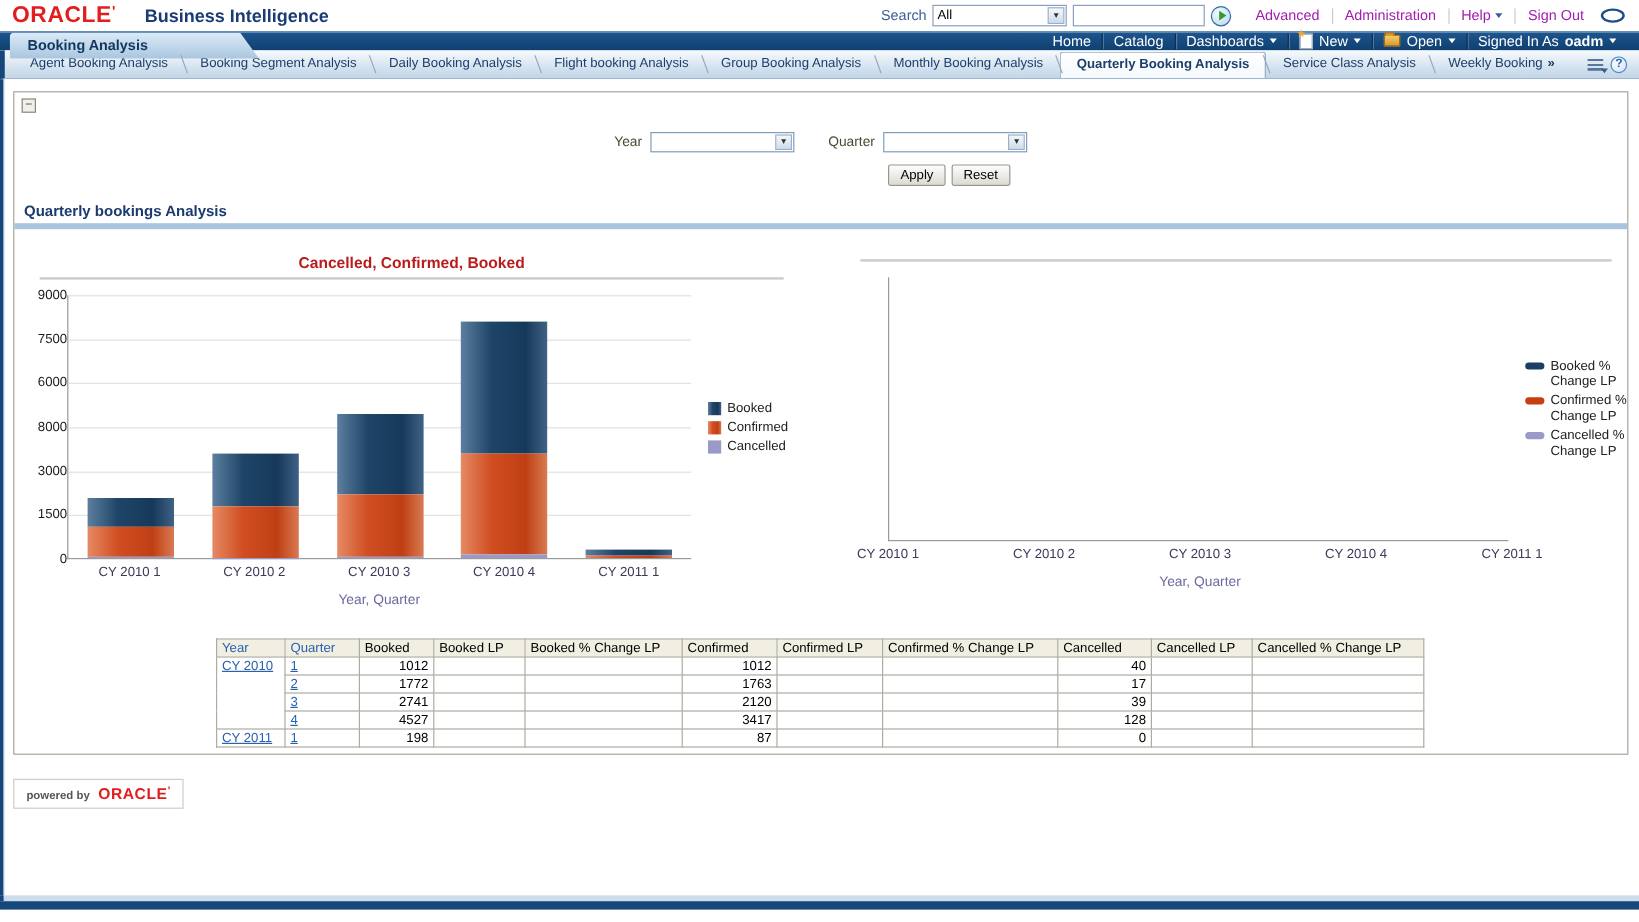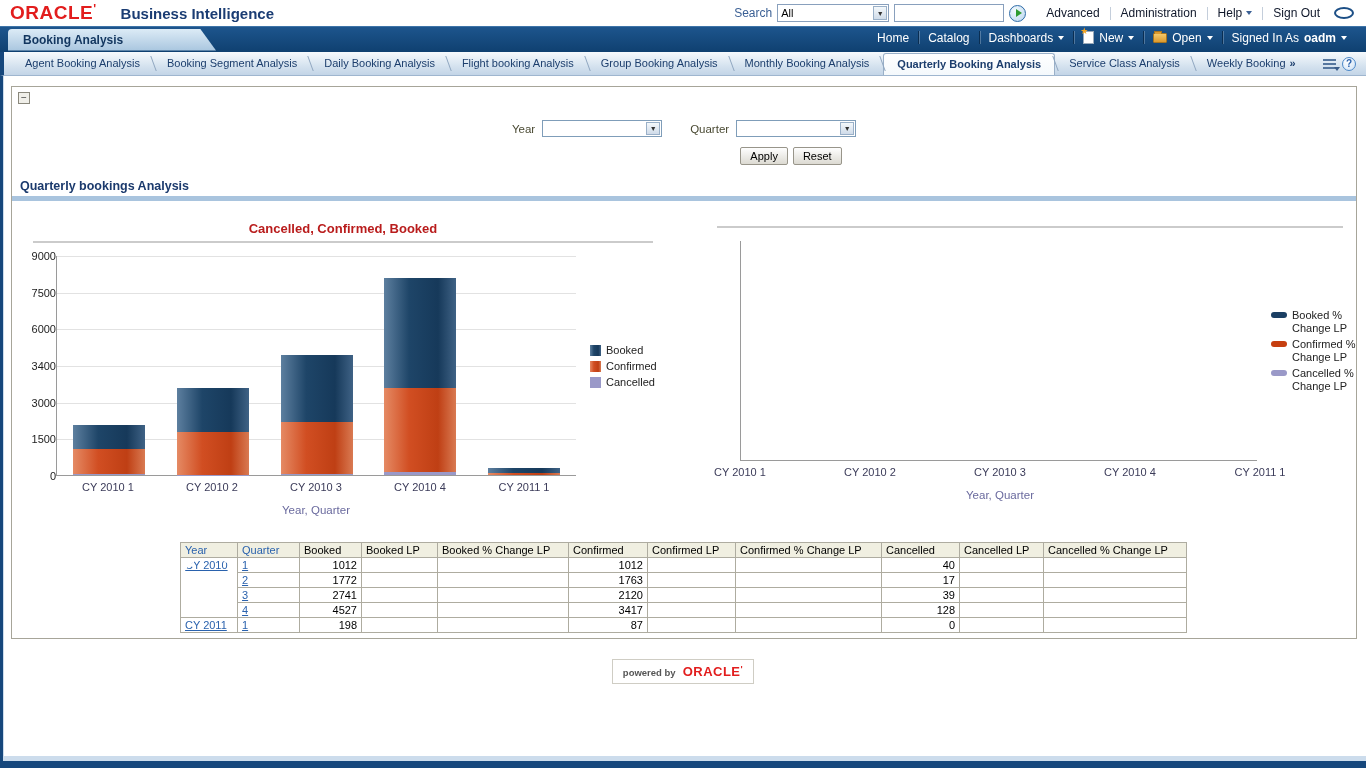--- a/index.html
+++ b/index.html
@@ -18,29 +18,29 @@
   .combo-btn { position:absolute; right:1px; top:1px; bottom:1px; width:14px;
     background:linear-gradient(#f4f8fb,#cfdbe9); border:1px solid #9ab0c8;
     font-size:7px; color:#333; display:flex; align-items:center; justify-content:center; }
   .search-input { width:110px; height:18px; border:1px solid #89a0bd; font-size:11px; padding:0 3px; }
   .go-btn { width:17px; height:17px; border-radius:50%; border:1px solid #2f6ca8;
     background:radial-gradient(circle at 35% 30%, #f2f9fe, #b9d6ee); display:inline-flex;
     align-items:center; justify-content:center; cursor:pointer; }
   .go-tri { width:0; height:0; border-left:6px solid #2e9b31; border-top:4px solid transparent;
     border-bottom:4px solid transparent; margin-left:2px; }
   .top-links { display:flex; align-items:center; margin:0 8px 0 10px; font-size:12px; }
-  .top-links a { color:#0f172a; padding:0 10px; text-decoration:none; cursor:pointer; display:flex; align-items:center; gap:4px; }
+  .top-links a { color:#a21caf; padding:0 10px; text-decoration:none; cursor:pointer; display:flex; align-items:center; gap:4px; }
   .vsep { width:1px; height:13px; background:#c4cedb; }
   .caret-blue { width:0; height:0; border-left:3.5px solid transparent; border-right:3.5px solid transparent;
     border-top:4px solid #3a5f94; display:inline-block; }
   .session-oval { width:20px; height:12px; border:2px solid #1c4f86; border-radius:50%; margin:0 4px; }
 
   
-  .navbar { height:26px; background:linear-gradient(#1d558d,#0f4070); border-top:1px solid #3e74a8;
-    display:flex; align-items:center; }
+  .navbar { height:16px; background:linear-gradient(#1d558d,#0f4070); border-top:1px solid #3e74a8;
+    display:flex; align-items:flex-start; }
   .page-tab { margin-left:8px; height:22px; line-height:22px; min-width:208px;
     padding:0 46px 0 15px; font-size:12px; font-weight:bold; color:#12365f;
     background:linear-gradient(#dcebf6,#a9c6df);
     border-radius:4px 0 0 0; clip-path:polygon(0 0, calc(100% - 16px) 0, 100% 100%, 0 100%); cursor:pointer; }
   .nav-links { display:flex; align-items:center; margin:0 10px 4px 0; font-size:12px; color:#fff; }
   .nav-links .nlink { color:#fff; padding:0 9px; text-decoration:none; cursor:pointer;
     display:flex; align-items:center; gap:5px; }
   .nsep { width:1px; height:13px; background:#0a2e52; box-shadow:1px 0 0 rgba(255,255,255,.25); }
   .caret-w { width:0; height:0; border-left:3.5px solid transparent; border-right:3.5px solid transparent;
     border-top:4px solid #fff; display:inline-block; }
@@ -129,25 +129,25 @@
   .xtick { position:absolute; transform:translateX(-50%); font-size:11px; color:#3b3b59; white-space:nowrap; }
   .xaxis-title { text-align:center; font-size:11.5px; color:#6a6a9e; margin-top:8px; }
 
   
   .table-wrap { margin:26px 0 0 168px; }
   table { border-collapse:collapse; table-layout:fixed; font-size:11px; border:1px solid #848274; }
   th, td { border:1px solid #aeaca0; padding:1px 4px; height:15px; overflow:hidden; white-space:nowrap; }
   th { background:#f0efe1; text-align:left; font-weight:normal; color:#000; }
   th.link { color:#2a62ad; }
   td.num { text-align:right; }
-  td.link { color:#2a62ad; text-decoration:underline; cursor:pointer;border-radius:24px; }
+  td.link { color:#2a62ad; text-decoration:underline; cursor:pointer; }
   td.ycell { vertical-align:top; }
 
   
-  .footer-row { display:flex; justify-content:center; margin-top:20px; padding-right:2px; }
+  .footer-row { display:flex; justify-content:flex-start; margin-top:20px; padding-right:2px; }
   .powered { border:1px solid #cfcdc4; background:#fff; padding:4px 10px; display:flex;
     align-items:baseline; gap:7px; }
   .powered-by { font-size:9.5px; font-weight:bold; color:#555; }
   .powered-logo { color:#e21d1d; font-weight:bold; font-size:13px; letter-spacing:.5px; }
   .powered-logo::after { content:"'"; font-size:9px; vertical-align:top; }
 </style>
 </head>
 <body>
 
 <div class="topbar">
@@ -273,21 +273,21 @@
       <div class="charts-row">
         <div class="chart0">
           <div class="chart-title">Cancelled, Confirmed, Booked</div>
           <div class="chart-rule"></div>
           <div class="chart-canvas">
               <div class="cc">
                 <div class="yaxis">
                   <div class="ytick" style="top: 214px;">0</div>
                   <div class="ytick" style="top: 177.333px;">1500</div>
                   <div class="ytick" style="top: 140.667px;">3000</div>
-                  <div class="ytick" style="top: 104px;">3400</div>
+                  <div class="ytick" style="top: 104px;">8000</div>
                   <div class="ytick" style="top: 67.3333px;">6000</div>
                   <div class="ytick" style="top: 30.6667px;">7500</div>
                   <div class="ytick" style="top: -6px;">9000</div>
                 </div>
                 <div class="plot">
                   <div class="gridline" style="top: 183.333px;"></div>
                   <div class="gridline" style="top: 146.667px;"></div>
                   <div class="gridline" style="top: 110px;"></div>
                   <div class="gridline" style="top: 73.3333px;"></div>
                   <div class="gridline" style="top: 36.6667px;"></div>

